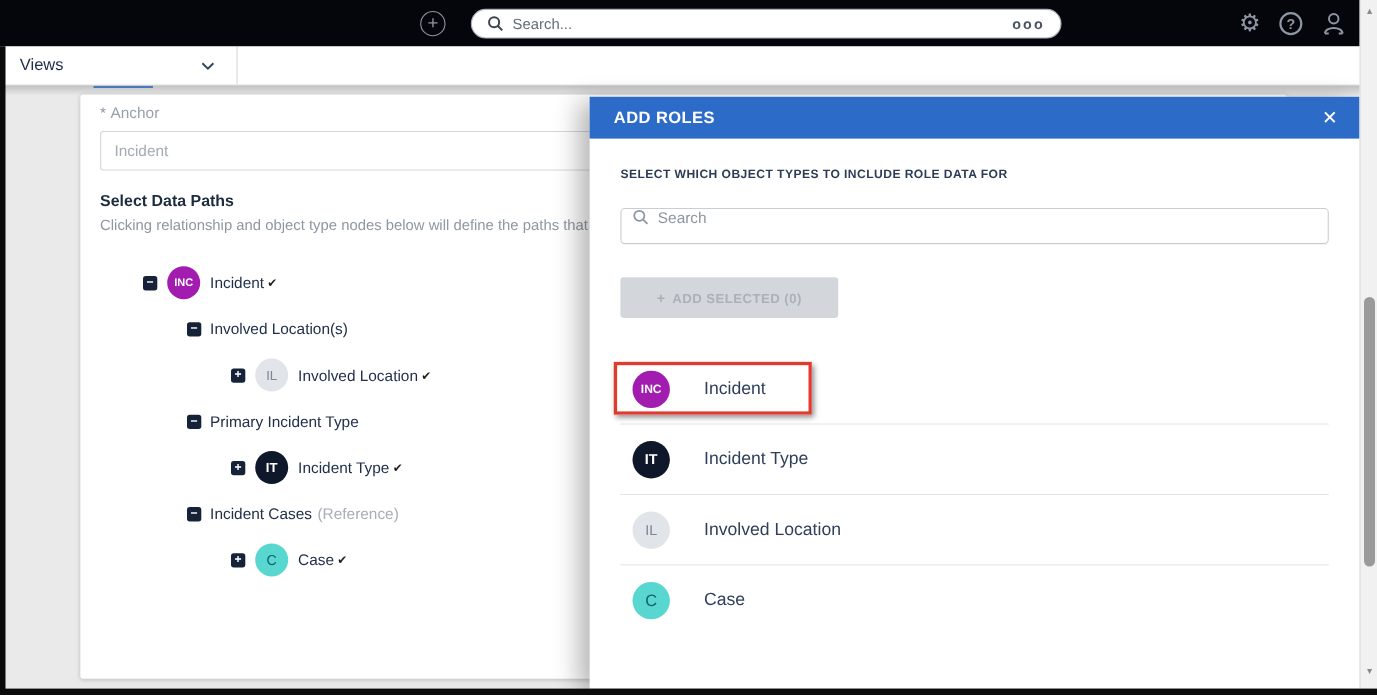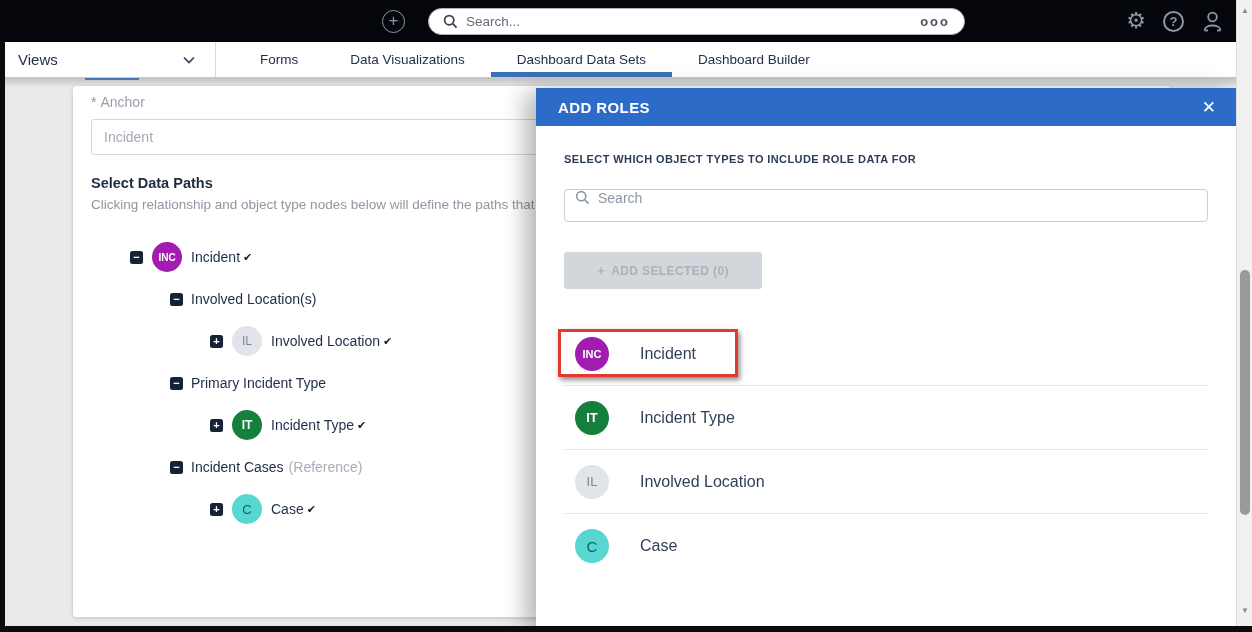--- a/index.html
+++ b/index.html
@@ -53,21 +53,21 @@
 
   .tree { margin-top:24px; }
   .tree-row { height:42px; display:flex; align-items:center; cursor:pointer; }
   .indent-0 { padding-left:39px; } .indent-1 { padding-left:79px; } .indent-2 { padding-left:119px; }
   .toggle { width:13px; height:13px; background:#152238; border-radius:2.5px; color:#fff; font-size:11px;
             font-weight:bold; line-height:12px; text-align:center; flex:0 0 auto; cursor:pointer; }
   .badge { border-radius:50%; display:flex; align-items:center; justify-content:center; font-weight:bold; flex:0 0 auto; }
   .tree .badge { width:30px; height:30px; margin-left:9px; }
   .b-inc { background:#a21caf; color:#fff; font-size:10px; }
   .b-il  { background:#e1e4e8; color:#7b8695; font-size:12px; font-weight:normal; }
-  .b-it  { background:#15803d; color:#fff; font-size:12px; }
+  .b-it  { background:#0f172a; color:#fff; font-size:12px; }
   .b-c   { background:#58d7d1; color:#14606b; font-size:13px; font-weight:normal; }
   .tree-label { margin-left:9px; font-size:14px; color:#1f2d49; }
   .rel-label { margin-left:8px; font-size:14px; color:#22304a; }
   .rel-suffix { margin-left:5px; font-size:14px; color:#a7aeb8; }
   .check { margin-left:3px; font-size:11px; color:#1b1b1b; }
 
   
   .modal { position:absolute; left:536px; top:88px; width:700px; height:538px; background:#fff;
            box-shadow:-10px 4px 22px rgba(0,0,0,0.30); z-index:25; }
   .modal-header { height:38px; background:#2c6bc8; display:flex; align-items:center;
@@ -135,26 +135,20 @@
     </div>
   </div>
 
   <div class="navbar">
     <div class="views-block">
       <span class="views-label">Views</span>
       <svg width="12" height="8" viewBox="0 0 12 8">
         <polyline points="1,1.5 6,6.5 11,1.5" fill="none" stroke="#33415c" stroke-width="1.7"></polyline>
       </svg>
     </div>
-    <div class="tabs">
-      <div class="tab">Forms</div>
-      <div class="tab">Data Visualizations</div>
-      <div class="tab active">Dashboard Data Sets</div>
-      <div class="tab">Dashboard Builder</div>
-    </div>
   </div>
   <div class="nav-strip"></div>
   <div class="tab-fragment"></div>
 
   <div class="card">
     <div class="anchor-label">
       <span class="req">*</span><span>Anchor</span>
     </div>
     <input class="anchor-input" type="text" value="Incident" style="">
 

